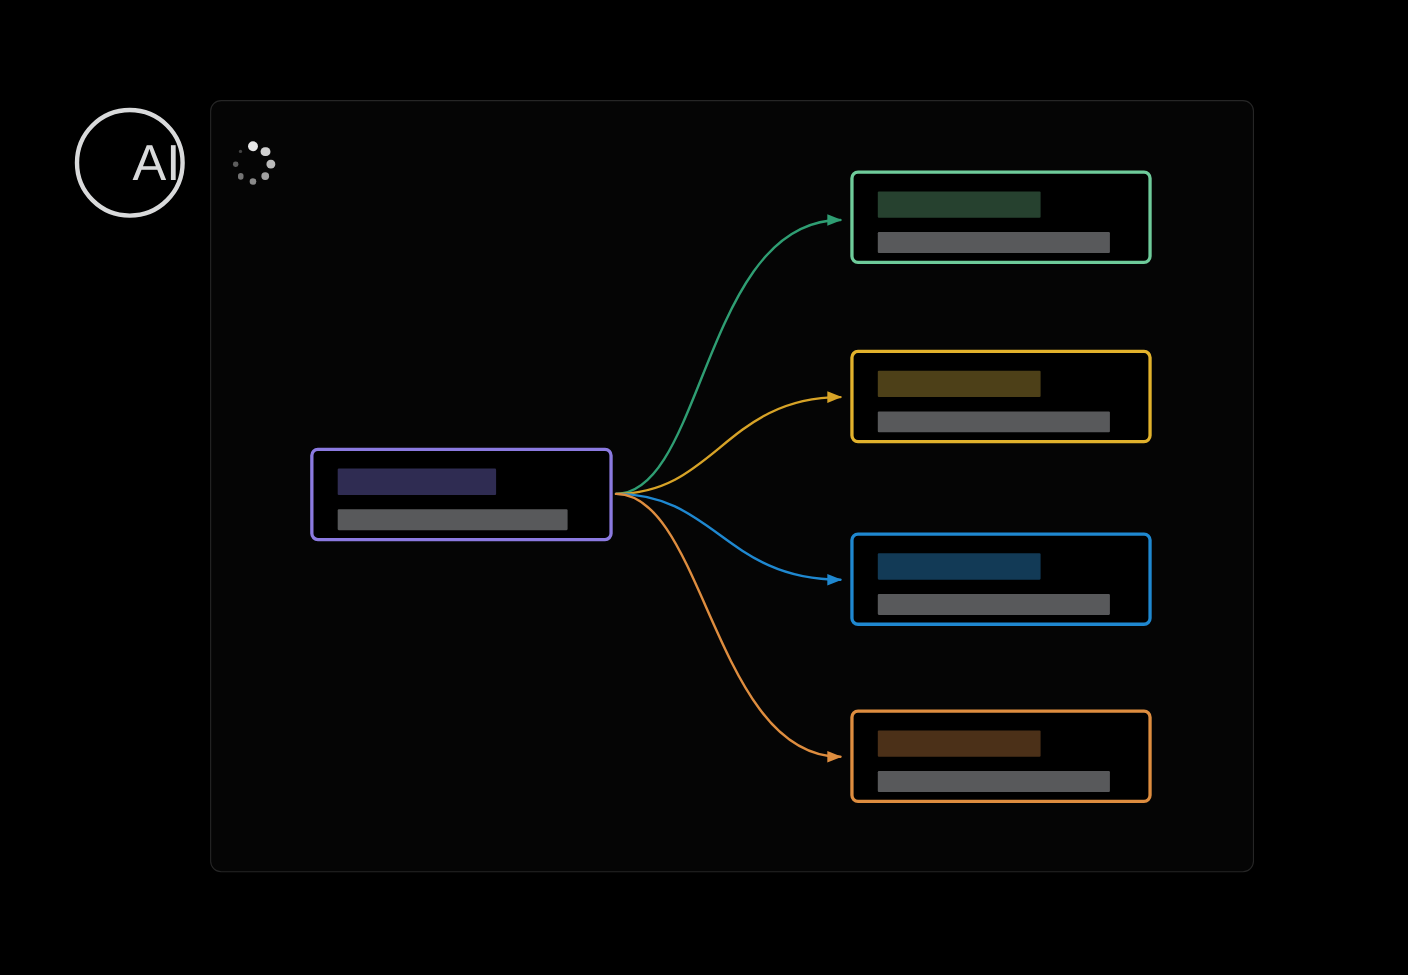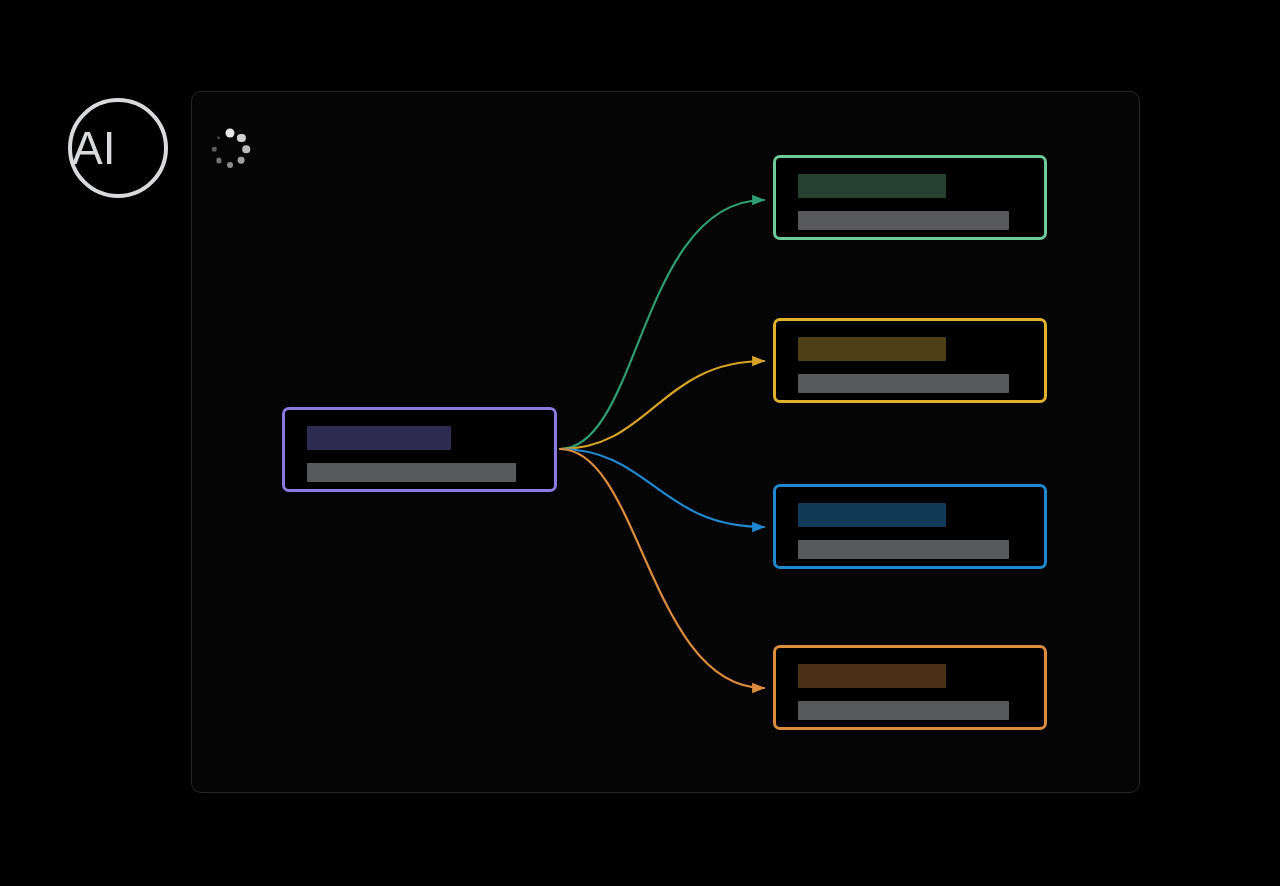--- a/index.html
+++ b/index.html
@@ -20,21 +20,21 @@
     position: absolute;
     left: 68px;
     top: 98px;
     width: 100px;
     height: 100px;
     border: 4px solid #d9dadb;
     border-radius: 50%;
     box-sizing: border-box;
     display: flex;
     align-items: center;
-    justify-content: flex-start;
+    justify-content: flex-end;
   }
   #ai-logo .logo-text {
     color: #d9dadb;
     font-size: 46px;
     font-weight: 400;
     letter-spacing: 0px;
     line-height: 1;
     font-family: "Liberation Sans", sans-serif;
   }
 

